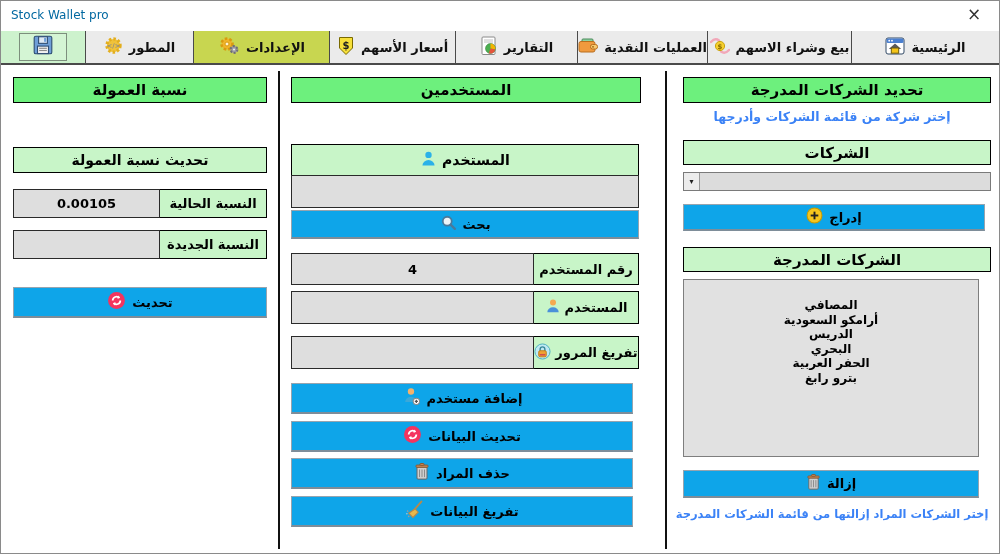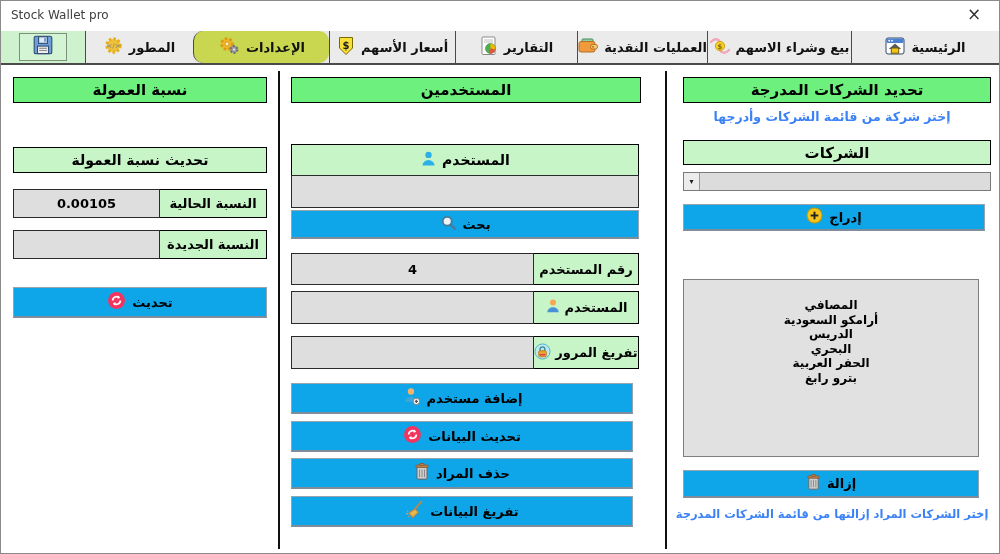--- a/index.html
+++ b/index.html
@@ -5,31 +5,31 @@
   * { box-sizing: border-box; margin: 0; padding: 0; }
   html, body { width: 1000px; height: 554px; overflow: hidden; }
   body { font-family: "DejaVu Sans", sans-serif; background: #fff; }
   .window { position: relative; width: 1000px; height: 554px; background: #fff;
             border: 1px solid #8a8a8a; }
   .abs { position: absolute; }
 
   
   .titlebar { position: absolute; top: 0; left: 0; width: 100%; height: 30px;
               background: #fff; direction: ltr; }
-  .titlebar .title { position: absolute; left: 10px; top: 7px; font-size: 12px; color: #404040; }
+  .titlebar .title { position: absolute; left: 10px; top: 7px; font-size: 12px; color: #0369a1; }
   .titlebar .close { position: absolute; right: 14px; top: 3px; font-size: 17px; color: #333;
                      width: 22px; text-align: center; cursor: default; }
 
   
   .toolbar { position: absolute; top: 30px; left: 0; width: 100%; height: 34px;
              display: flex; direction: rtl; border-bottom: 2px solid #4a4a4a; background: #e8e8e8; }
   .tab { height: 100%; display: flex; align-items: center; justify-content: center; gap: 6px;
          background: #ebebeb; border-left: 1px solid #4a4a4a; font-weight: bold; font-size: 13px;
          color: #111; cursor: default; }
-  .tab.active { background: #c8d650; border-radius: 10px; }
+  .tab.active { background: #c8d650; }
   .save-area { flex: 1; background: #cdf2cd; display: flex; align-items: center; justify-content: center; }
   .save-btn { width: 48px; height: 28px; background: #d4f5d4; border: 1px solid #7d8f7d;
               display: flex; align-items: center; justify-content: center; }
 
   
   .vdiv { position: absolute; width: 2px; background: #111; top: 70px; height: 478px; }
 
   
   .hdr { background: #6df07d; border: 1px solid #000; font-weight: bold; font-size: 15px;
          text-align: center; display: flex; align-items: center; justify-content: center; }
@@ -177,20 +177,21 @@
     <span>إدراج</span>
     <span class="ic">
       <svg width="17" height="17" viewBox="0 0 16 16">
           <circle cx="8" cy="8" r="7" fill="#f5c51d" stroke="#c79a00"></circle>
           <line x1="8" y1="4.4" x2="8" y2="11.6" stroke="#222" stroke-width="1.8"></line>
           <line x1="4.4" y1="8" x2="11.6" y2="8" stroke="#222" stroke-width="1.8"></line>
         </svg>
     </span>
   </div>
 
+  <div class="abs subhdr" style="left:682px;top:246px;width:308px;height:25px;font-size:15px">الشركات المدرجة</div>
 
   <div class="abs listbox" style="left:682px;top:278px;width:296px;height:178px">
     <div class="item">المصافي</div>
     <div class="item">أرامكو السعودية</div>
     <div class="item">الدريس</div>
     <div class="item">البحري</div>
     <div class="item">الحفر العربية</div>
     <div class="item">بترو رابغ</div>
   </div>
 

